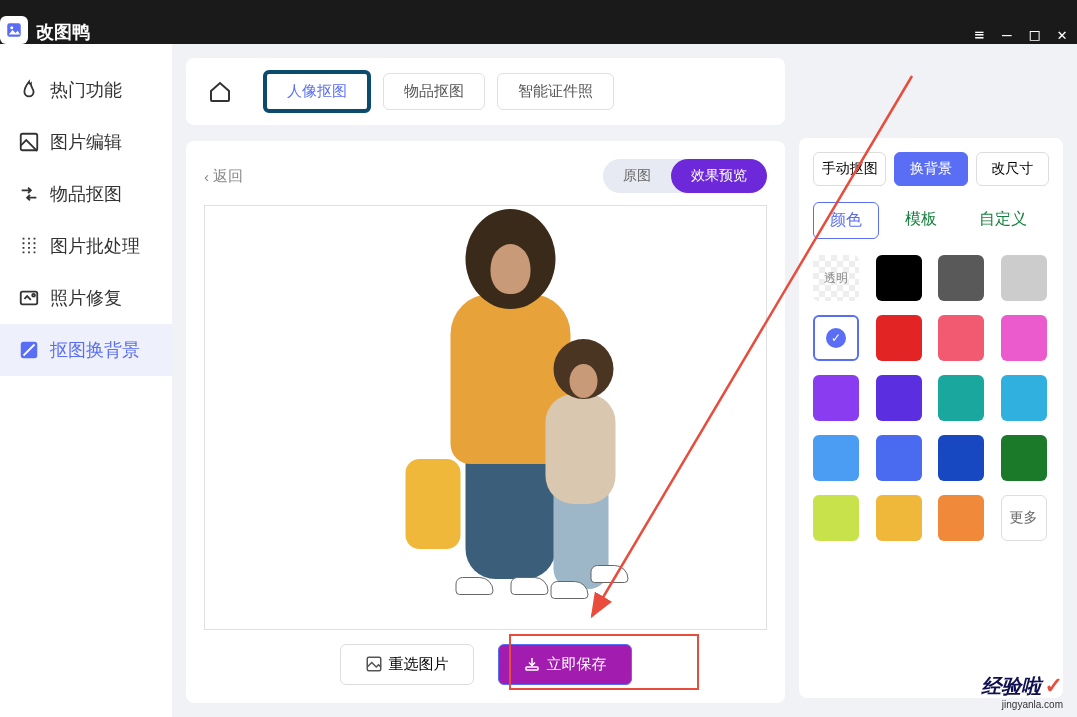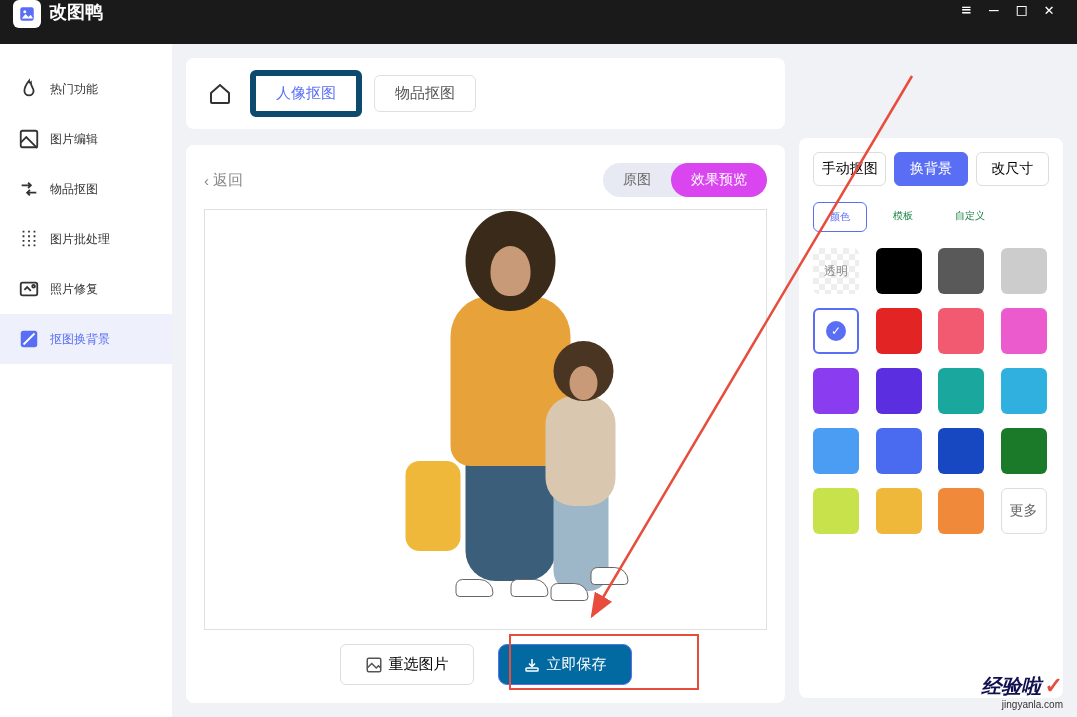--- a/index.html
+++ b/index.html
@@ -1,61 +1,61 @@
 <!DOCTYPE html>
 <html><head>
   <meta charset="utf-8">
   <style>
     * { box-sizing: border-box; margin: 0; padding: 0; }
     body { font-family: "Microsoft YaHei", sans-serif; background: #fff; width: 1077px; height: 717px; overflow: hidden; position: relative; }
     
-    .titlebar { background: #1a1a1a; height: 44px; display: flex; align-items: flex-start; padding: 0 13px; color: #fff; }
+    .titlebar { background: #1a1a1a; height: 44px; display: flex; align-items: flex-end; padding: 0 0; color: #fff; }
     .app-logo { width: 28px; height: 28px; background: #fff; border-radius: 6px; display: flex; align-items: center; justify-content: center; margin-right: 8px; }
     .app-logo svg { width: 18px; height: 18px; }
     .app-title { font-size: 18px; font-weight: bold; flex: 1; }
     .win-controls { display: flex; gap: 18px; align-items: center; padding-right: 10px; }
     .win-controls span { font-size: 16px; cursor: pointer; color: #fff; font-family: Consolas, monospace; }
     
     .body-wrap { display: flex; height: 673px; background: #f1f2f6; }
     
     .sidebar { width: 172px; background: #fff; padding-top: 20px; }
-    .sidebar-item { display: flex; align-items: center; padding: 14px 18px; cursor: pointer; color: #333; font-size: 12px; gap: 10px; }
+    .sidebar-item { display: flex; align-items: center; padding: 14px 18px; cursor: pointer; color: #333; font-size: 18px; gap: 10px; }
     .sidebar-item.active { background: #eef1fb; color: #5a6ef5; }
     .sidebar-item .icon { width: 22px; height: 22px; display: flex; align-items: center; justify-content: center; }
     
     .main { flex: 1; display: flex; padding: 14px; gap: 14px; }
     
     .center-col { flex: 1; display: flex; flex-direction: column; background: transparent; }
     .top-tabs { display: flex; align-items: center; gap: 12px; margin-bottom: 16px; background: #fff; padding: 12px 16px; border-radius: 8px; }
     .home-btn { width: 36px; height: 36px; display: flex; align-items: center; justify-content: center; }
     .tab-btn { padding: 8px 20px; border-radius: 6px; font-size: 15px; cursor: pointer; border: 1px solid transparent; }
-    .tab-btn.active { border: 6px solid #0c4a6e; color: #5a6ef5; }
+    .tab-btn.active { border: 4px solid #0c4a6e; color: #5a6ef5; margin-left: 13px; }
     .tab-btn.normal { border: 1px solid #e0e0e0; color: #555; }
     
     .center-body { background: #fff; flex: 1; border-radius: 8px; padding: 18px; display: flex; flex-direction: column; }
     .preview-header { display: flex; align-items: center; margin-bottom: 12px; }
     .back-link { color: #888; font-size: 15px; cursor: pointer; display: flex; align-items: center; gap: 4px; }
     .seg-toggle { margin-left: auto; display: flex; background: #e8eaf3; border-radius: 999px; }
     .seg-btn { padding: 8px 20px; border-radius: 999px; font-size: 14px; color: #666; cursor: pointer; }
-    .seg-btn.active { background: #d946ef; color: #fff; }
+    .seg-btn.active { background: #6d28d9; color: #fff; }
     
     .canvas-box { flex: 1; border: 1px solid #e0e0e0; display: flex; align-items: center; justify-content: center; position: relative; overflow: hidden; background: #fff; }
     
     .bottom-actions { display: flex; justify-content: center; gap: 24px; padding-top: 14px; position: relative; }
-    .action-btn { padding: 10px 24px; border-radius: 6px; font-size: 15px; cursor: pointer; display: flex; align-items: center; gap: 6px; border: 1px solid #ddd; background: #fff; }
-    .action-btn.primary { background: #0369a1; color: #fff; border-color: #5a6ef5; border-radius: 9px; }
+    .action-btn { padding: 10px 24px; border-radius: 6px; font-size: 15px; cursor: pointer; display: flex; gap: 6px; border: 1px solid #ddd; background: #fff; }
+    .action-btn.primary { background: #a21caf; color: #fff; border-color: #5a6ef5; }
     .highlight-box { position: absolute; border: 2px solid #e74c3c; pointer-events: none; }
     
     .right-panel { width: 264px; background: #fff; border-radius: 8px; padding: 14px; display: flex; flex-direction: column; gap: 16px; margin-top: 80px; height: 560px;}
     .mode-row { display: flex; gap: 8px; }
     .mode-btn { flex: 1; padding: 7px 0; border-radius: 6px; font-size: 14px; border: 1px solid #ddd; text-align: center; cursor: pointer; }
     .mode-btn.primary { background: #5a6ef5; color: #fff; border-color: #5a6ef5; }
     
     .sub-tabs { display: flex; gap: 10px; }
-    .sub-tab { padding: 7px 16px; border-radius: 6px; font-size: 10px; cursor: pointer; }
+    .sub-tab { padding: 7px 16px; border-radius: 6px; font-size: 16px; cursor: pointer; }
     .sub-tab.active { border: 1px solid #5a6ef5; color: #5a6ef5; }
     .sub-tab.normal { color: #15803d; }
     
     .swatch-grid { display: grid; grid-template-columns: repeat(4, 1fr); gap: 14px; }
     .swatch { width: 46px; height: 46px; border-radius: 6px; cursor: pointer; position: relative; display: flex; align-items: center; justify-content: center; font-size: 12px; text-align: right; }
     .swatch.transparent { 
       background-image: linear-gradient(45deg,#eee 25%,transparent 25%),linear-gradient(-45deg,#eee 25%,transparent 25%),linear-gradient(45deg,transparent 75%,#eee 75%),linear-gradient(-45deg,transparent 75%,#eee 75%);
       background-size: 12px 12px; background-position: 0 0,0 6px,6px -6px,-6px 0; color:#888;
     }
     .swatch.selected { border: 2px solid #5a6ef5; background: #fff; }
@@ -167,20 +167,21 @@
   <div class="main">
     <div class="center-col">
       <div class="top-tabs">
         <div class="home-btn">
           <svg viewBox="0 0 24 24" width="24" height="24" fill="none" stroke="#333" stroke-width="2">
               <path d="M3 11 L12 3 L21 11 V20 a1 1 0 0 1 -1 1 H4 a1 1 0 0 1 -1 -1 Z"></path>
             </svg>
         </div>
         <div class="tab-btn active">人像抠图</div>
         <div class="tab-btn normal">物品抠图</div>
+        <div class="tab-btn normal">智能证件照</div>
       </div>
 
       <div class="center-body">
         <div class="preview-header">
           <div class="back-link">
             <span>‹</span>
             <span>返回</span>
           </div>
           <div class="seg-toggle">
             <div class="seg-btn">原图</div>

